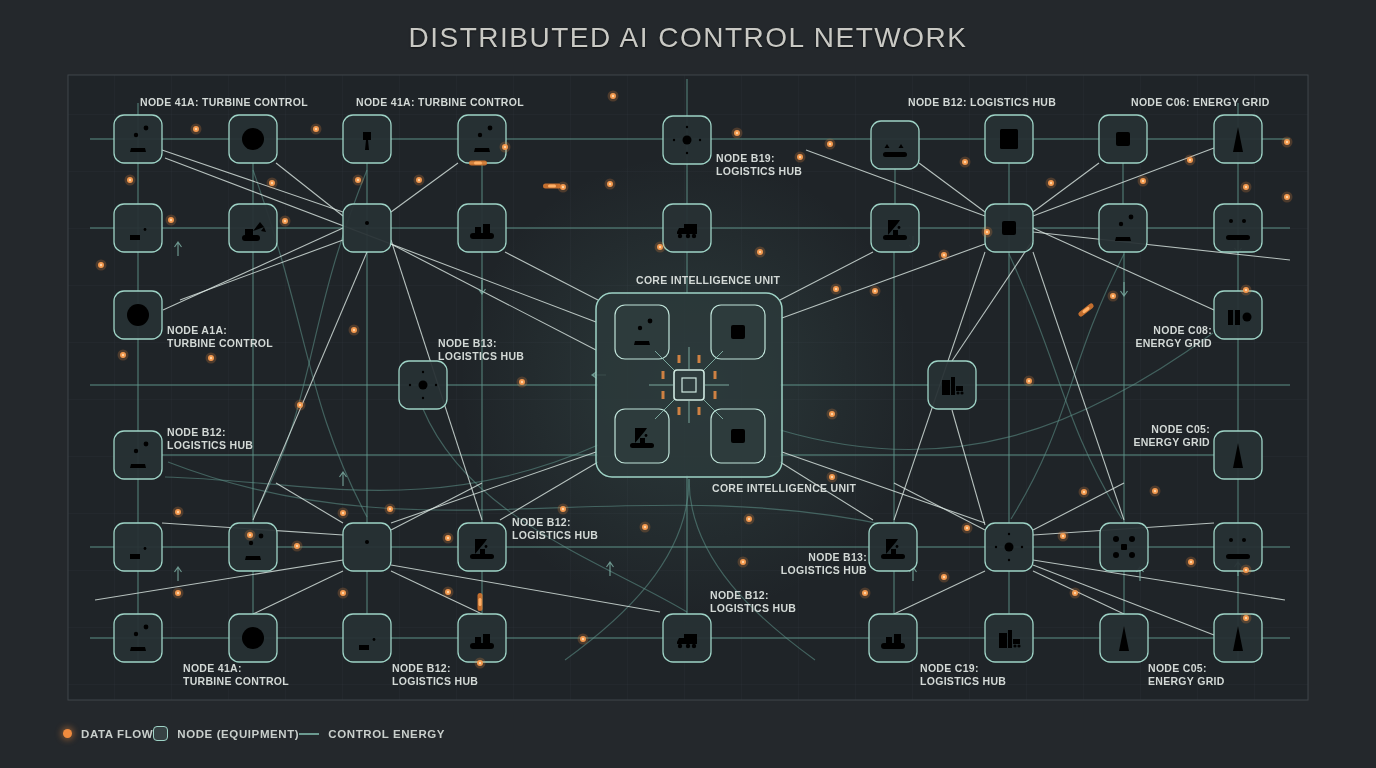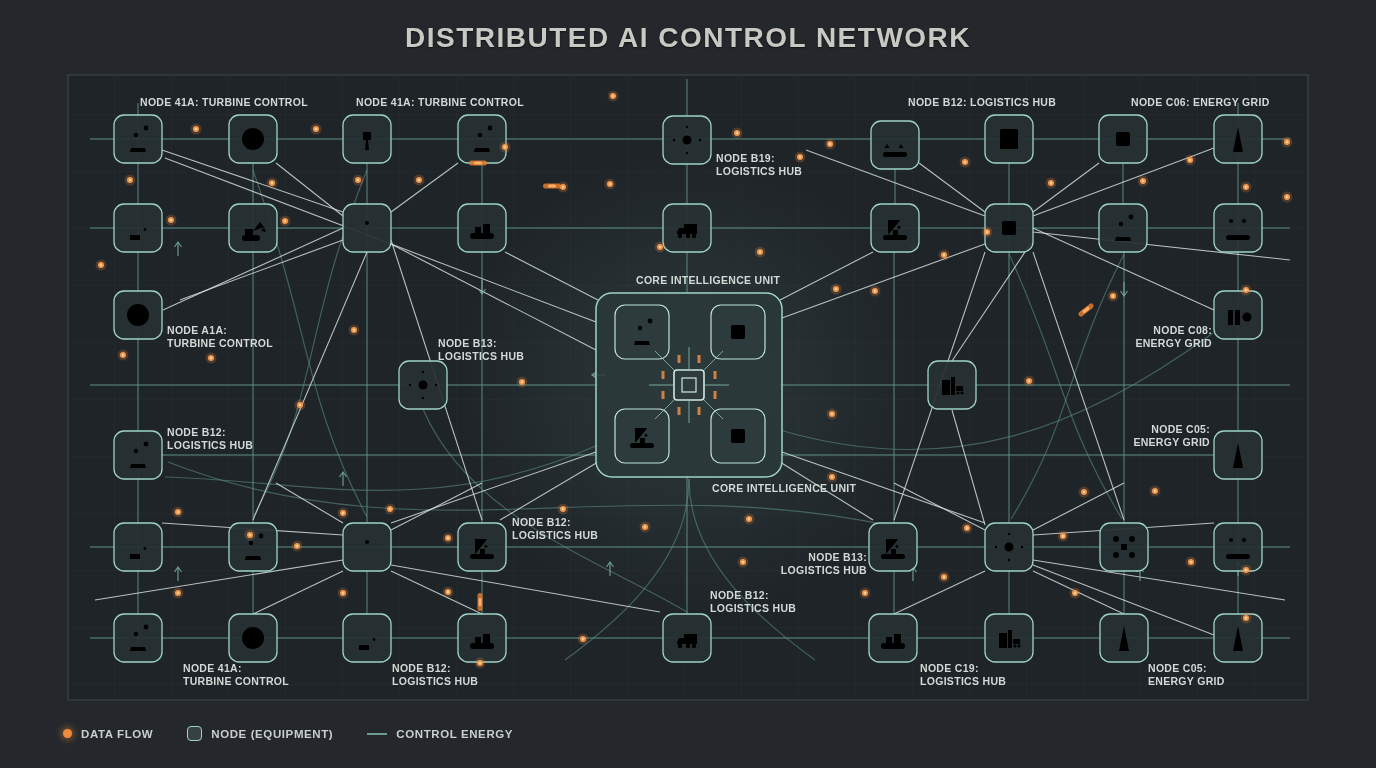--- a/index.html
+++ b/index.html
@@ -1,22 +1,22 @@
 <!DOCTYPE html>
 <html><head>
 <meta charset="utf-8">
 <style>
   html,body{margin:0;padding:0;background:#24282c;}
   .stage{position:relative;width:1376px;height:768px;background:#24282c;overflow:hidden;
          font-family:"Liberation Sans", sans-serif;}
   .title{position:absolute;top:22px;left:0;width:100%;text-align:center;
-         font-size:28px;font-weight:700;letter-spacing:1.5px;color:#c9c9c4;
+         font-size:28px;font-weight:400;letter-spacing:1.5px;color:#c9c9c4;
          text-shadow:0 1px 2px rgba(0,0,0,.6);}
   svg.net{position:absolute;left:0;top:0;}
-  .legend{position:absolute;left:63px;top:726px;display:flex;align-items:center;gap:34px;}
+  .legend{position:absolute;left:63px;top:726px;display:flex;align-items:center;}
   .legend-item{display:flex;align-items:center;gap:9px;}
   .legend-label{font-size:11.5px;font-weight:700;letter-spacing:.6px;color:#c9cfcc;}
   .lg-dot{width:9px;height:9px;border-radius:50%;background:#f08b3e;
           box-shadow:0 0 6px 2px rgba(240,139,62,.45);}
   .lg-node{width:13px;height:13px;border:1.6px solid #9ed3c6;border-radius:4px;
            background:rgba(158,211,198,.15);}
   .lg-line{width:20px;height:0;border-top:2px solid #6b9a90;}
   text.nlabel{font-family:"Liberation Sans",sans-serif;font-size:10.5px;font-weight:700;
               letter-spacing:.3px;fill:#d3d9d6;}
 </style>

